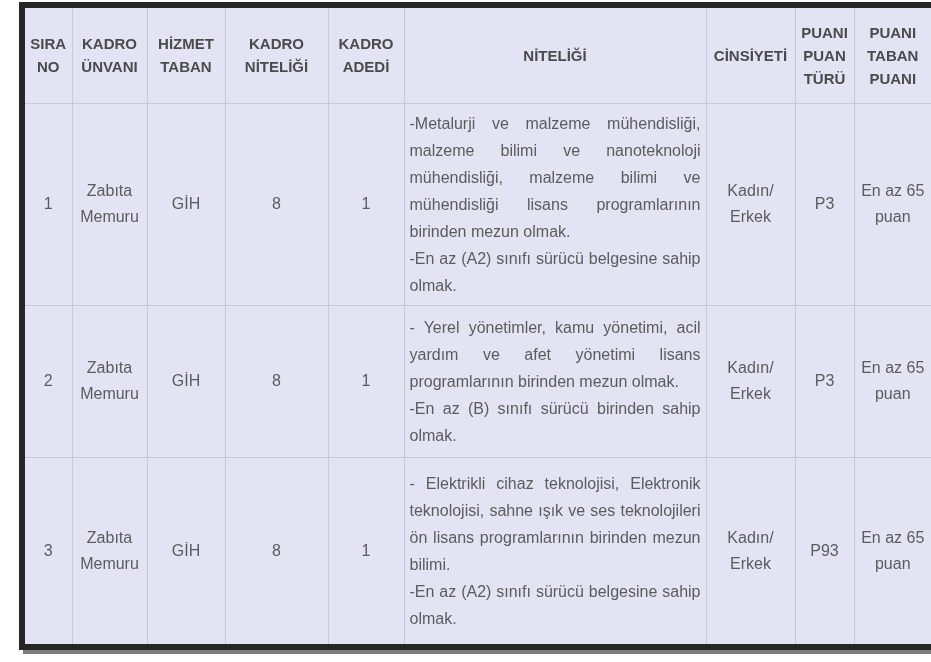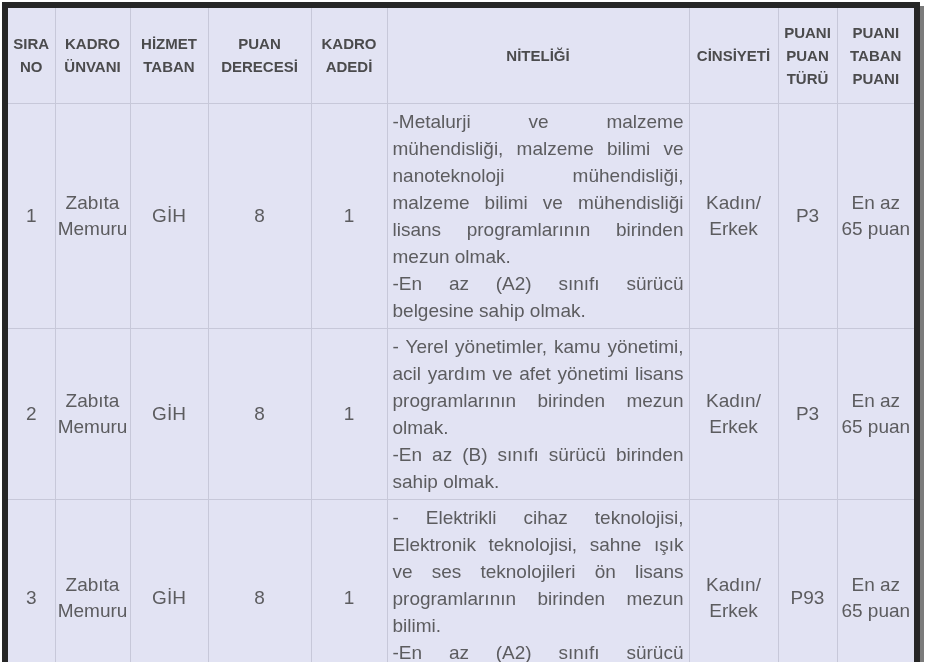--- a/index.html
+++ b/index.html
@@ -5,21 +5,21 @@
   html, body {
     margin: 0;
     padding: 0;
     background: #ffffff;
     font-family: "Liberation Sans", "DejaVu Sans", sans-serif;
   }
   .sheet {
     width: 842px;
     height: 662px;
     box-sizing: border-box;
-    padding: 2px 0 0 2px;
+    padding: 2px 0 0 19px;
     background: #ffffff;
   }
   table.kadro-table {
     border-collapse: collapse;
     table-layout: fixed;
     width: 918px;
     background: #e2e3f3;
     border: 6px solid #262626;
     box-shadow: 4px 4px 0 0 #7b7b7b;
   }
@@ -31,21 +31,21 @@
     box-sizing: border-box;
   }
   th {
     font-size: 15px;
     font-weight: bold;
     color: #4b4b4d;
     line-height: 23px;
     padding: 2px;
   }
   td {
-    font-size: 19px;
+    font-size: 16px;
     color: #5c5c5f;
     line-height: 26px;
     padding: 2px;
   }
   td.niteligi {
     text-align: justify;
     padding: 4px 5px;
     line-height: 27px;
   }
   td.niteligi .para {
@@ -70,21 +70,21 @@
       <col style="width:302px">
       <col style="width:89px">
       <col style="width:59px">
       <col style="width:80px">
     </colgroup>
     <thead>
       <tr>
         <th>SIRA NO</th>
         <th>KADRO ÜNVANI</th>
         <th>HİZMET TABAN</th>
-        <th>PUAN DERECESİ</th>
+        <th>KADRO NİTELİĞİ</th>
         <th>KADRO ADEDİ</th>
         <th>NİTELİĞİ</th>
         <th>CİNSİYETİ</th>
         <th>PUANI PUAN TÜRÜ</th>
         <th>PUANI TABAN PUANI</th>
       </tr>
     </thead>
     <tbody>
       <tr class="r1">
         <td>1</td>

